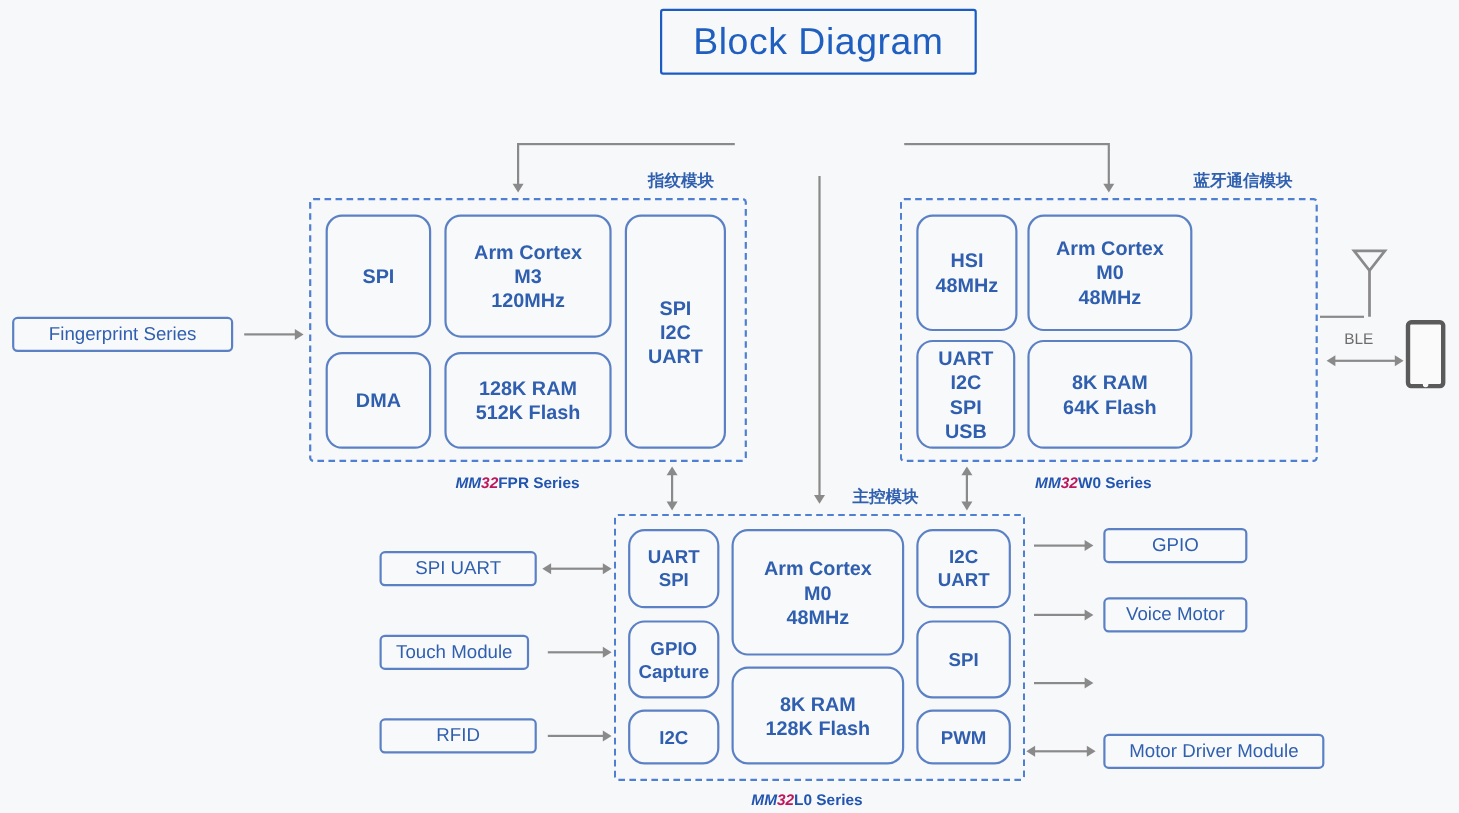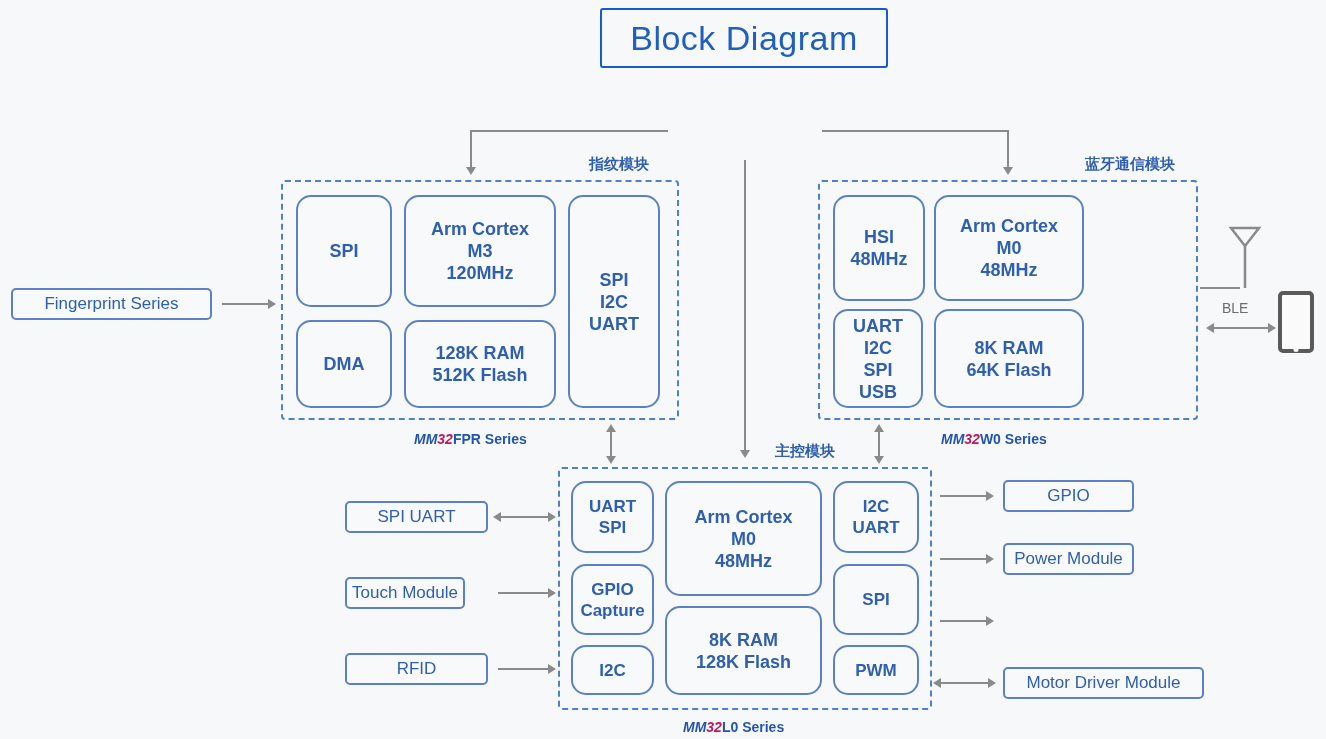--- a/index.html
+++ b/index.html
@@ -234,35 +234,35 @@
 
   <div class="abs series" style="left:683px; top:719px;">
     <span class="mm">MM</span><span class="n32">32</span><span class="rest">L0 Series</span>
   </div>
 
   <div class="abs periph" style="left:345px; top:501px; width:143px;">SPI UART</div>
   <div class="abs line-h" style="left:500px; top:516px; width:50px;"></div>
   <div class="abs arrow arr-left" style="left:493px; top:512px;"></div>
   <div class="abs arrow arr-right" style="left:548px; top:512px;"></div>
 
-  <div class="abs periph" style="left:345px; top:577px; width:120px;text-align:right;">Touch Module</div>
+  <div class="abs periph" style="left:345px; top:577px; width:136px;text-align:right;">Touch Module</div>
   <div class="abs line-h" style="left:498px; top:592px; width:52px;"></div>
   <div class="abs arrow arr-right" style="left:548px; top:588px;"></div>
 
   <div class="abs periph" style="left:345px; top:653px; width:143px;">RFID</div>
   <div class="abs line-h" style="left:498px; top:668px; width:52px;"></div>
   <div class="abs arrow arr-right" style="left:548px; top:664px;"></div>
 
   <div class="abs line-h" style="left:940px; top:495px; width:48px;"></div>
   <div class="abs arrow arr-right" style="left:986px; top:491px;"></div>
   <div class="abs periph" style="left:1003px; top:480px; width:131px;">GPIO</div>
 
   <div class="abs line-h" style="left:940px; top:558px; width:48px;"></div>
   <div class="abs arrow arr-right" style="left:986px; top:554px;"></div>
-  <div class="abs periph" style="left:1003px; top:543px; width:131px;">Power Module</div>
+  <div class="abs periph" style="left:1003px; top:543px; width:131px;">Voice Motor</div>
 
   <div class="abs line-h" style="left:940px; top:620px; width:48px;"></div>
   <div class="abs arrow arr-right" style="left:986px; top:616px;"></div>
 
   <div class="abs line-h" style="left:940px; top:682px; width:50px;"></div>
   <div class="abs arrow arr-left" style="left:933px; top:678px;"></div>
   <div class="abs arrow arr-right" style="left:988px; top:678px;"></div>
   <div class="abs periph" style="left:1003px; top:667px; width:201px;">Motor Driver Module</div>
 
 </div>

